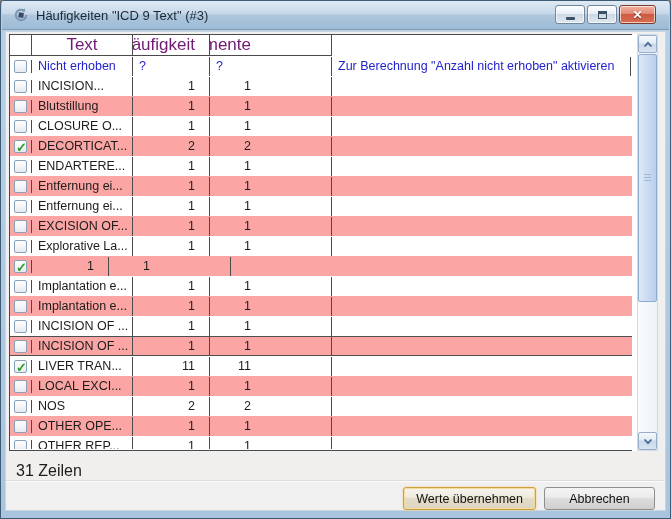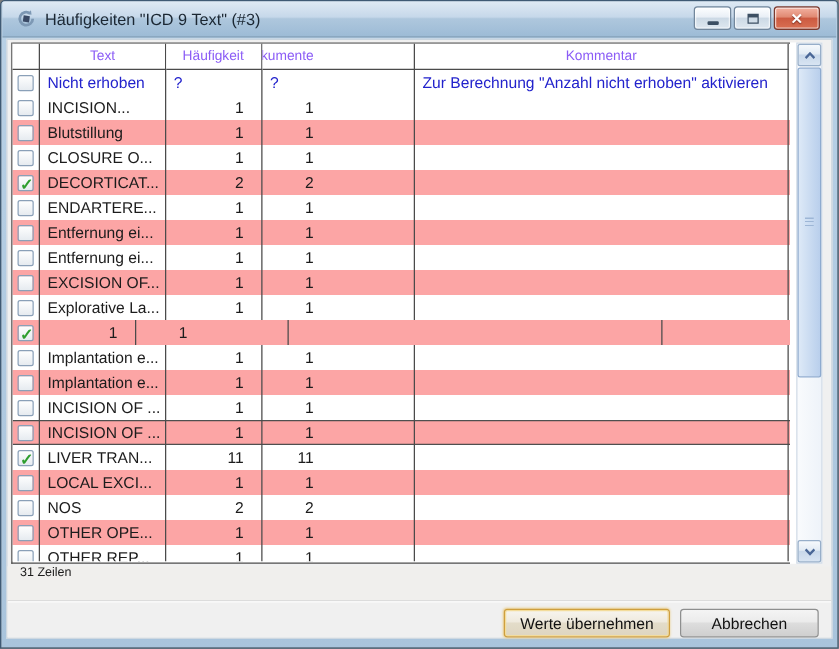--- a/index.html
+++ b/index.html
@@ -50,25 +50,25 @@
     background:#fff;
   }
   .tablecols {
     position:absolute; left:0; top:0; width:623px; height:417px;
     border-left:1px solid #4a4a4a; border-bottom:1px solid #4a4a4a;
     background:#fff;
   }
   .thead { display:flex; height:22px; border-top:1px solid #4a4a4a; }
   .th {
     background:#fff; border-right:1px solid #4a4a4a; border-bottom:1px solid #4a4a4a;
-    font-size:11px; color:#8b5cf6; display:flex; align-items:center; justify-content:center;
+    font-size:17px; color:#701a75; display:flex; align-items:center; justify-content:center;
     white-space:nowrap; overflow:hidden;
   }
   .tbody { height:393px; overflow:hidden; }
-  .trow { display:flex; height:20px; background:#fff; }
+  .trow { display:flex; height:20px; background:#fff;align-items:center; }
   .trow.shaded { background:#fca5a5; }
   .trow.focused { box-shadow:inset 0 1px 0 0 #4f4f4f, inset 0 -1px 0 0 #4f4f4f; }
   .td {
     border-right:1px solid #4a4a4a; font-size:12.5px; color:#1c1c1c;
     display:flex; align-items:center; white-space:nowrap; overflow:hidden;
     padding:0 6px; line-height:19px;
   }
   .c0 { width:22px; justify-content:center; padding:0; }
   .c1 { width:101px; }
   .c2 { width:77px; justify-content:flex-end; padding-right:14px; }
@@ -108,22 +108,22 @@
   .sthumb::after {
     content:""; position:absolute; left:5px; right:5px; top:50%; height:8px;
     margin-top:-4px;
     background:repeating-linear-gradient(#9db6d6 0 1px, transparent 1px 3px);
   }
 
   
   .statusbar {
     position:absolute; left:0; right:0; top:421px; height:28px;
     background:#f0efed; border-bottom:1px solid #dcdcdc;
-    display:flex; align-items:flex-start; padding-left:10px;
-    font-size:10px; color:#1c1c1c;
+    display:flex; align-items:flex-end; padding-left:10px;
+    font-size:16px; color:#1c1c1c;
   }
   .buttonrow {
     position:absolute; left:0; right:0; top:449px; bottom:0;
     background:#f0f0f0; box-shadow:inset 0 1px 0 #fbfbfb;
     display:flex; justify-content:flex-end; align-items:center;
     gap:8px; padding:6px 10px 0 0;
   }
   .btn {
     height:23px; font-family:"Liberation Sans", sans-serif; font-size:12.5px; color:#111;
     background:linear-gradient(#f4f4f4, #ebebeb 45%, #dddddd 50%, #cfcfcf 100%);
@@ -165,21 +165,20 @@
 
   <div class="client">
 
     <div class="gridwrap">
       <div class="tablecols">
         <div class="thead">
           <div class="th c0"></div>
           <div class="th c1">Text</div>
           <div class="th c2">Häufigkeit</div>
           <div class="th c3">Anzahl Dokumente</div>
-          <div class="th c4">Kommentar</div>
         </div>
         <div class="tbody">
             <div class="trow special">
               <div class="td c0">
                 <span class="cb"></span>
               </div>
               <div class="td c1">Nicht erhoben</div>
               <div class="td c2">?</div>
               <div class="td c3">?</div>
               <div class="td c4">Zur Berechnung "Anzahl nicht erhoben" aktivieren</div>

